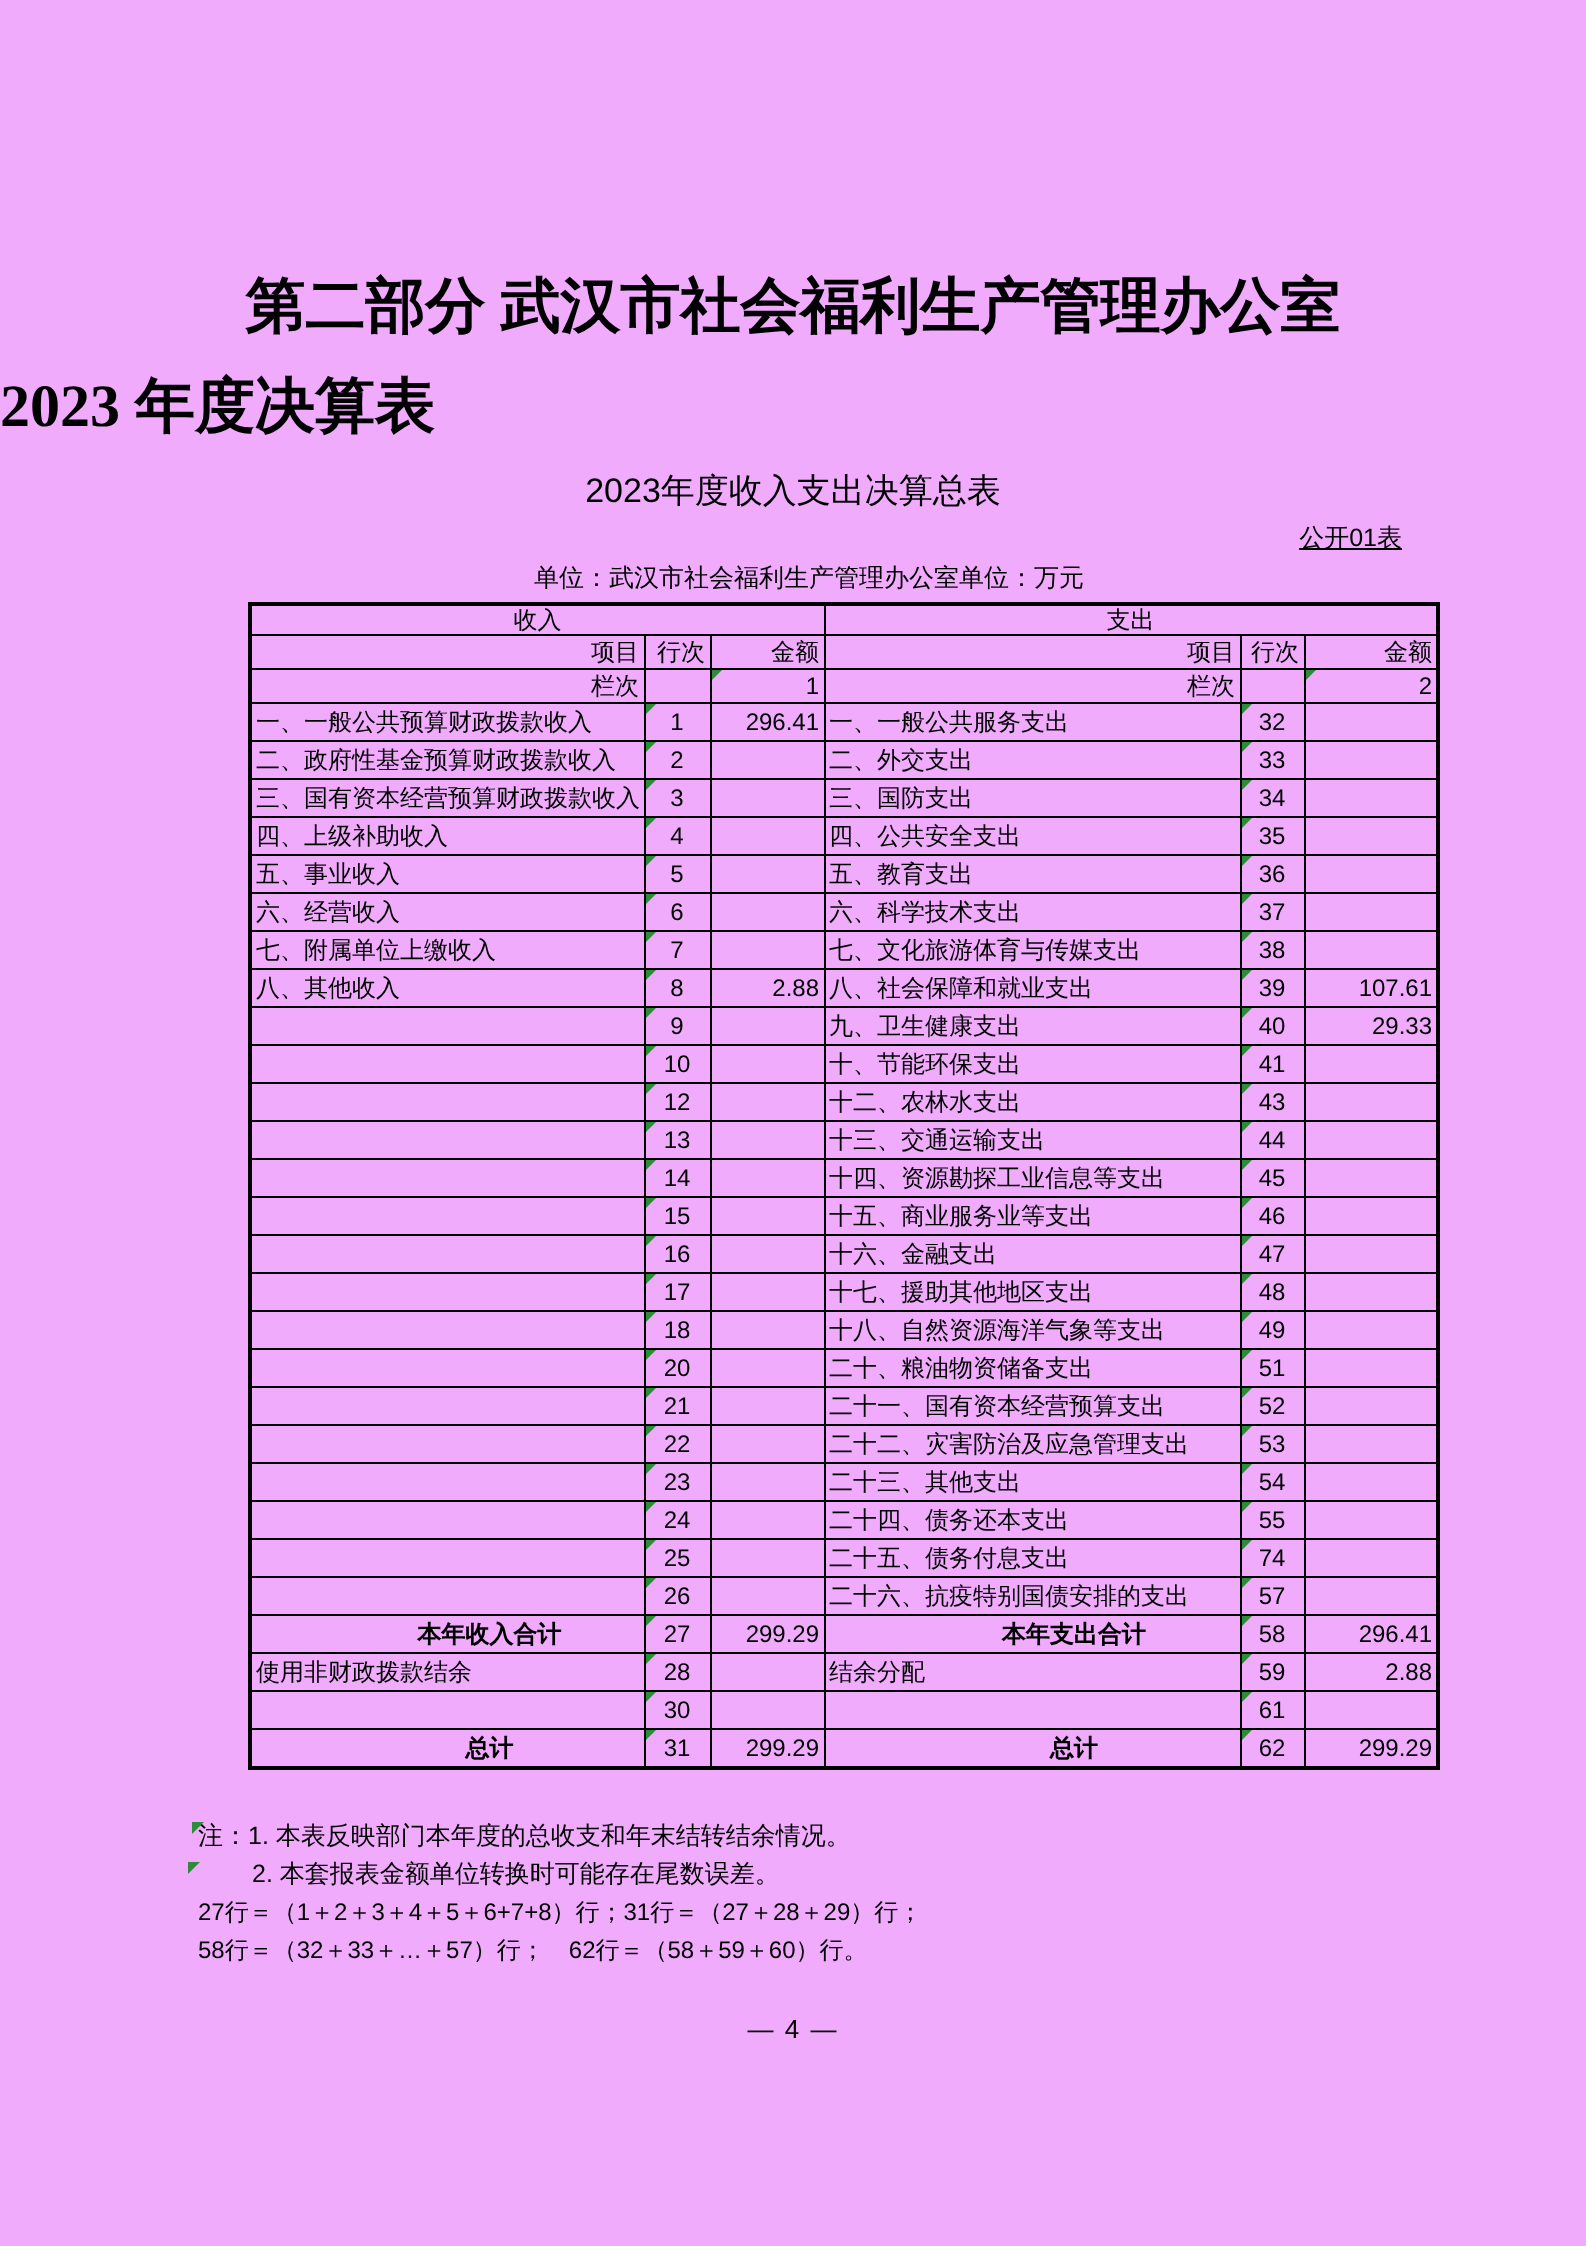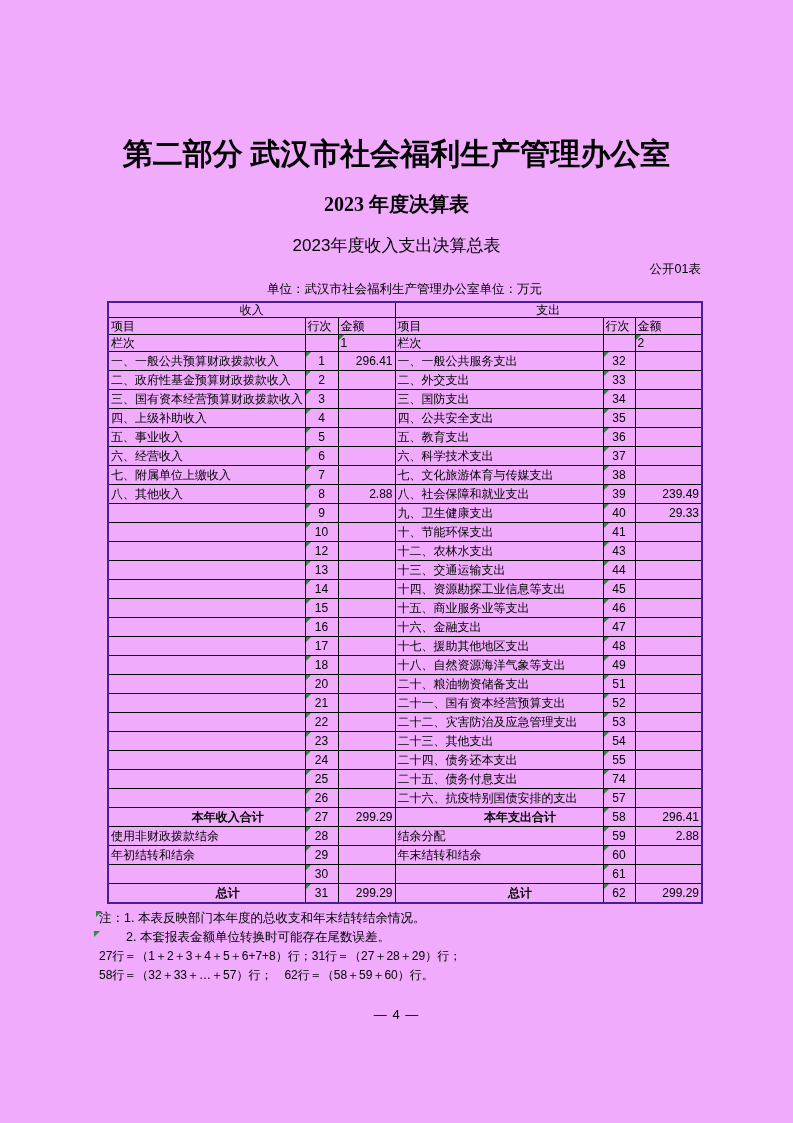--- a/index.html
+++ b/index.html
@@ -13,53 +13,53 @@
     overflow:hidden;
   }
   .title1{
     position:absolute;top:137px;left:0;width:100%;
     text-align:center;
     font-family:"Liberation Serif","DejaVu Serif",serif;
     font-weight:bold;font-size:30px;line-height:34px;
   }
   .title2{
     position:absolute;top:187px;left:0;width:100%;
-    text-align:center;
+    text-align:left;
     font-family:"Liberation Serif","DejaVu Serif",serif;
-    font-weight:bold;font-size:20px;line-height:34px;
+    font-weight:bold;font-size:30px;line-height:34px;
   }
   .subtitle{
     position:absolute;top:235px;left:0;width:100%;
     text-align:center;font-weight:normal;font-size:17px;line-height:22px;
   }
   .form-code{
     position:absolute;top:261px;right:92px;
-    font-size:12.5px;line-height:16px;
+    font-size:12.5px;line-height:16px;text-decoration:underline;
   }
   .unit-row{
     position:absolute;top:281px;left:108px;width:593px;
     display:flex;justify-content:center;
     font-size:12.5px;line-height:17px;
   }
   table.budget{
-    position:absolute;top:301px;left:107px;
+    position:absolute;top:301px;left:124px;
     width:594px;
     border-collapse:collapse;table-layout:fixed;
-    border:2px solid #4c1d95;
+    border:2px solid #000000;
     font-size:12px;
   }
   table.budget td{
     border:1px solid #000;
     padding:0 2px;
     height:18px;line-height:16px;
     white-space:nowrap;overflow:hidden;
     vertical-align:middle;
   }
   tr.sec td{height:14px;text-align:center;line-height:14px;}
-  tr.head td{height:16px;text-align:left;line-height:15px;}
+  tr.head td{height:16px;text-align:right;line-height:15px;}
   td.item{text-align:left;padding-left:4px;}
   td.line{text-align:center;}
   td.amt{text-align:right;padding-right:3px;}
   tr.total td.item{text-align:center;font-weight:bold;padding-left:44px;}
   td.tri{position:relative;}
   td.tri::before{
     content:"";position:absolute;top:0;left:0;width:0;height:0;
     border-top:5px solid #2e8b3a;border-right:5px solid transparent;
   }
   .notes{
@@ -179,21 +179,21 @@
           <td class="item">七、文化旅游体育与传媒支出</td>
           <td class="line tri">38</td>
           <td class="amt"></td>
         </tr>
         <tr>
           <td class="item">八、其他收入</td>
           <td class="line tri">8</td>
           <td class="amt">2.88</td>
           <td class="item">八、社会保障和就业支出</td>
           <td class="line tri">39</td>
-          <td class="amt">239.49</td>
+          <td class="amt">107.61</td>
         </tr>
         <tr>
           <td class="item"></td>
           <td class="line tri">9</td>
           <td class="amt"></td>
           <td class="item">九、卫生健康支出</td>
           <td class="line tri">40</td>
           <td class="amt">29.33</td>
         </tr>
         <tr>
@@ -326,28 +326,20 @@
         </tr>
         <tr>
           <td class="item">使用非财政拨款结余</td>
           <td class="line tri">28</td>
           <td class="amt"></td>
           <td class="item">结余分配</td>
           <td class="line tri">59</td>
           <td class="amt">2.88</td>
         </tr>
         <tr>
-          <td class="item">年初结转和结余</td>
-          <td class="line tri">29</td>
-          <td class="amt"></td>
-          <td class="item">年末结转和结余</td>
-          <td class="line tri">60</td>
-          <td class="amt"></td>
-        </tr>
-        <tr>
           <td class="item"></td>
           <td class="line tri">30</td>
           <td class="amt"></td>
           <td class="item"></td>
           <td class="line tri">61</td>
           <td class="amt"></td>
         </tr>
         <tr class="total">
           <td class="item">总计</td>
           <td class="line tri">31</td>

